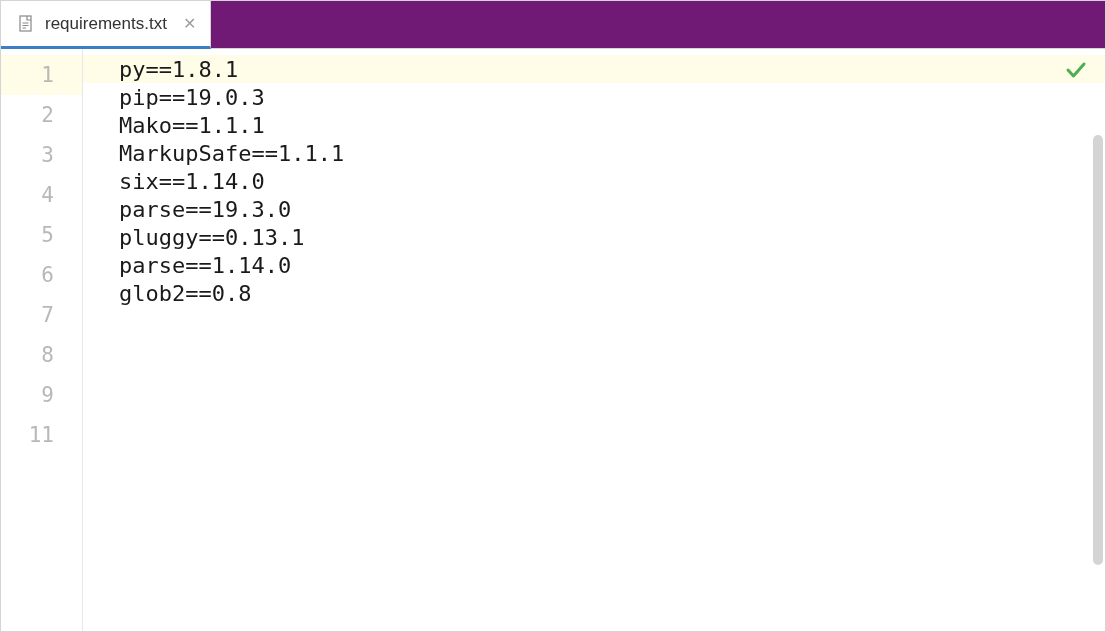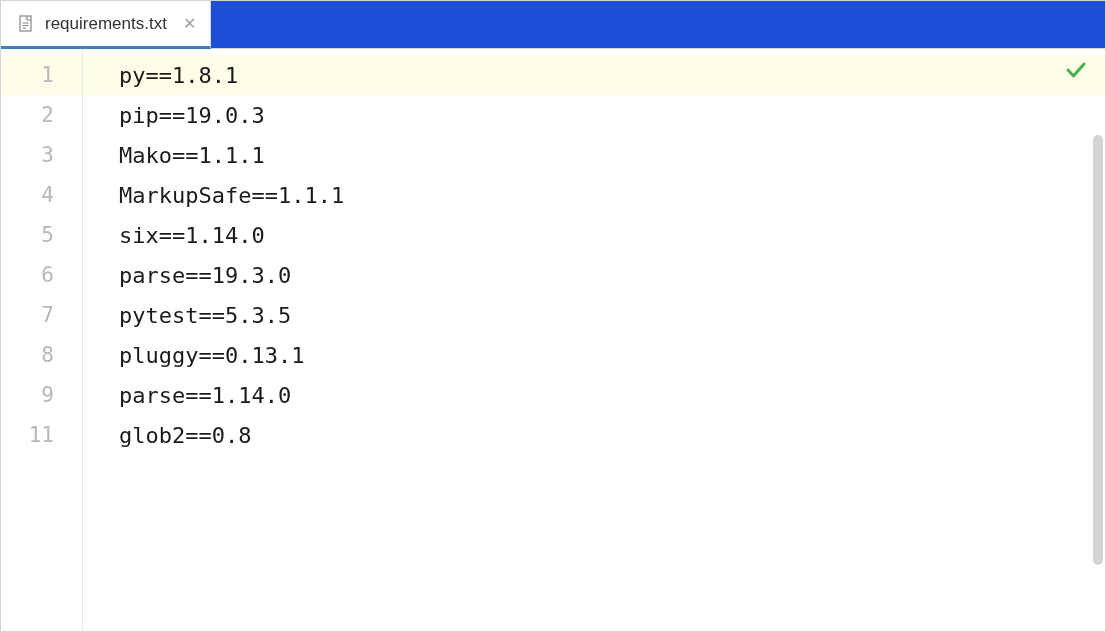--- a/index.html
+++ b/index.html
@@ -10,21 +10,21 @@
     body {
       font-family: -apple-system, BlinkMacSystemFont, "Segoe UI", sans-serif;
       background: #fff;
       width: 1106px;
       height: 632px;
       overflow: hidden;
       border: 1px solid #d4d4d4;
     }
     .tab-bar {
       height: 48px;
-      background: #1d4ed8;
+      background: #701a75;
       border-bottom: 1px solid #d4d4d4;
       display: flex;
       align-items: stretch;
     }
     .tab {
       display: flex;
       align-items: center;
       background: #fff;
       padding: 0 14px 0 16px;
       border-right: 1px solid #d4d4d4;
@@ -77,21 +77,21 @@
       flex: 1;
       background: #fff;
       padding-top: 6px;
       padding-left: 36px;
       position: relative;
       font-family: "Menlo", "Consolas", monospace;
       font-size: 22px;
       color: #1a1a1a;
     }
     .code-line {
-      height: 40px;
+      height: 28px;
       display: flex;
       align-items: center;
       white-space: pre;
     }
     .code-line.current {
       background: #fffce8;
       margin-left: -36px;
       padding-left: 36px;
     }
     .line-number.current {
@@ -154,21 +154,20 @@
       <div class="line-number">9</div>
       <div class="line-number">11</div>
     </div>
   <div class="code-area">
     <div class="code-line current">py==1.8.1</div>
       <div class="code-line">pip==19.0.3</div>
       <div class="code-line">Mako==1.1.1</div>
       <div class="code-line">MarkupSafe==1.1.1</div>
       <div class="code-line">six==1.14.0</div>
       <div class="code-line">parse==19.3.0</div>
-      <div class="code-line">pytest==5.3.5</div>
       <div class="code-line">pluggy==0.13.1</div>
       <div class="code-line">parse==1.14.0</div>
       <div class="code-line">glob2==0.8</div>
       <span class="status-check">
       <svg width="22" height="22" viewBox="0 0 22 22">
         <path d="M3 11 L8.5 17 L19 5" fill="none" stroke="#4caf50" stroke-width="3" stroke-linecap="round" stroke-linejoin="round"></path>
       </svg>
     </span>
   </div>
   <div class="scrollbar-track">

